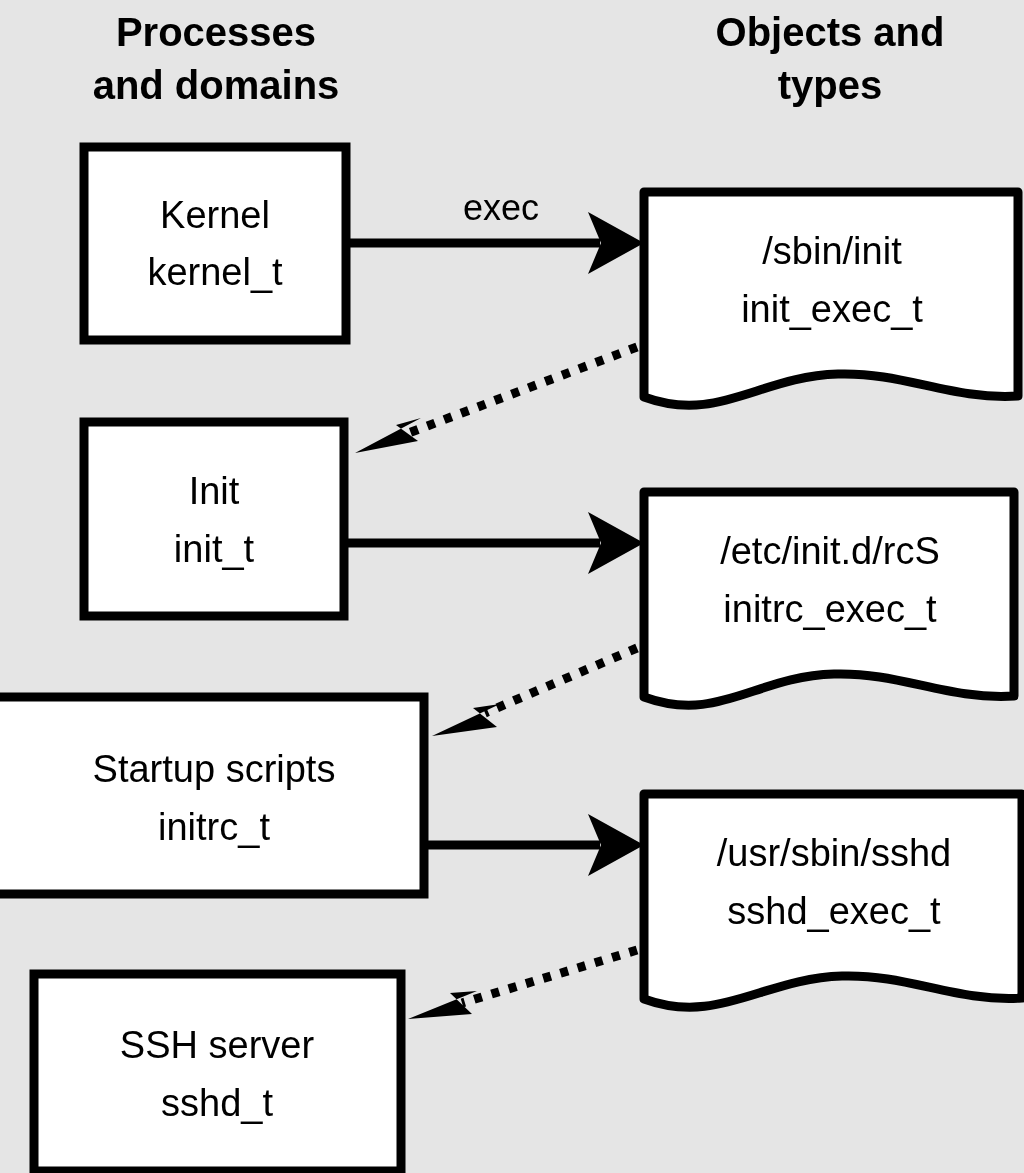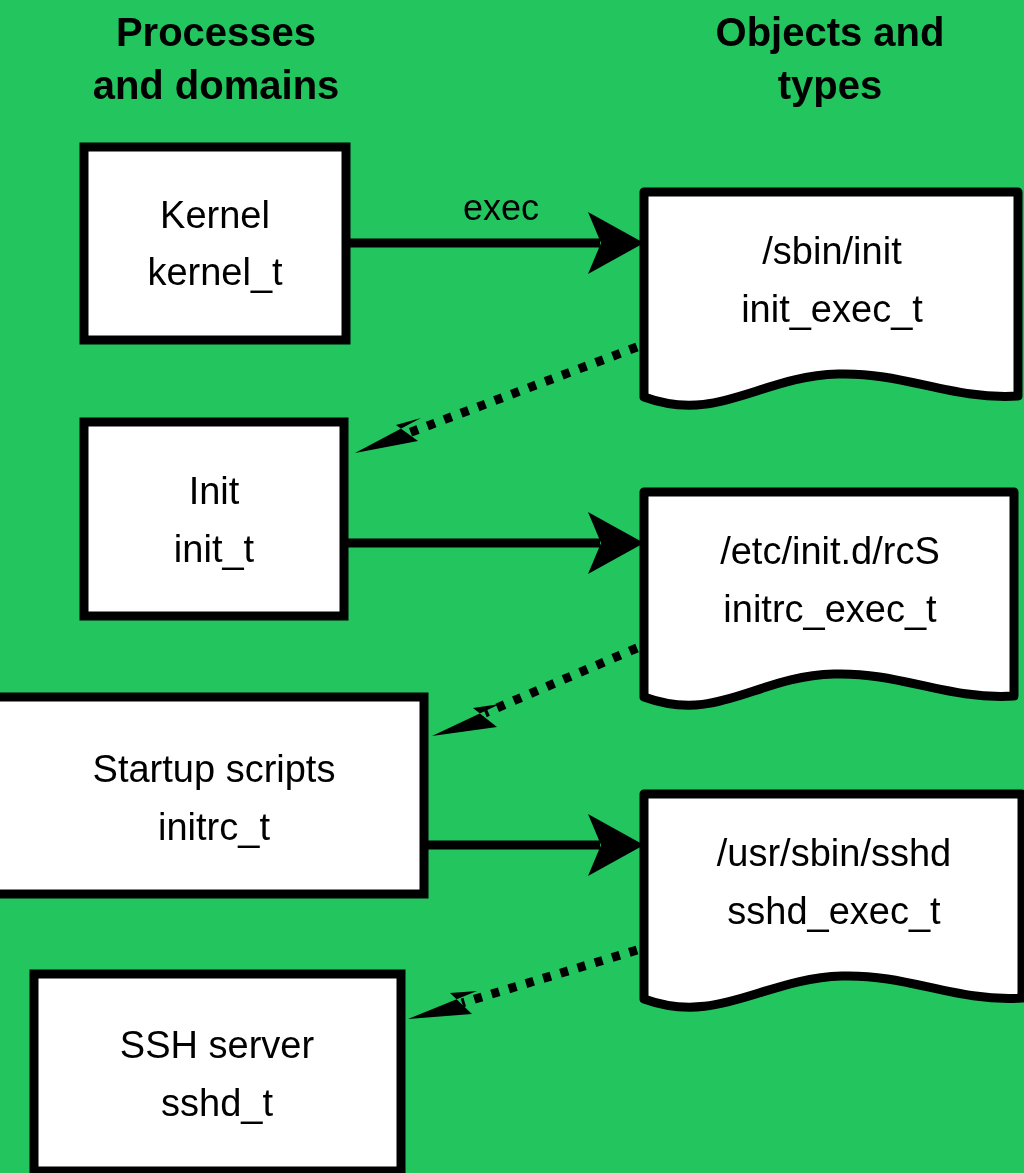--- a/index.html
+++ b/index.html
@@ -4,21 +4,21 @@
 <style>
   html, body {
     margin: 0;
     padding: 0;
     background: #ffffff;
   }
   #page {
     position: relative;
     width: 1024px;
     height: 1173px;
-    background: #22c55e;
+    background: #e5e5e5;
     overflow: hidden;
     font-family: "Liberation Sans", sans-serif;
   }
   svg#diagram {
     position: absolute;
     left: 0;
     top: 0;
     width: 1024px;
     height: 1173px;
   }

